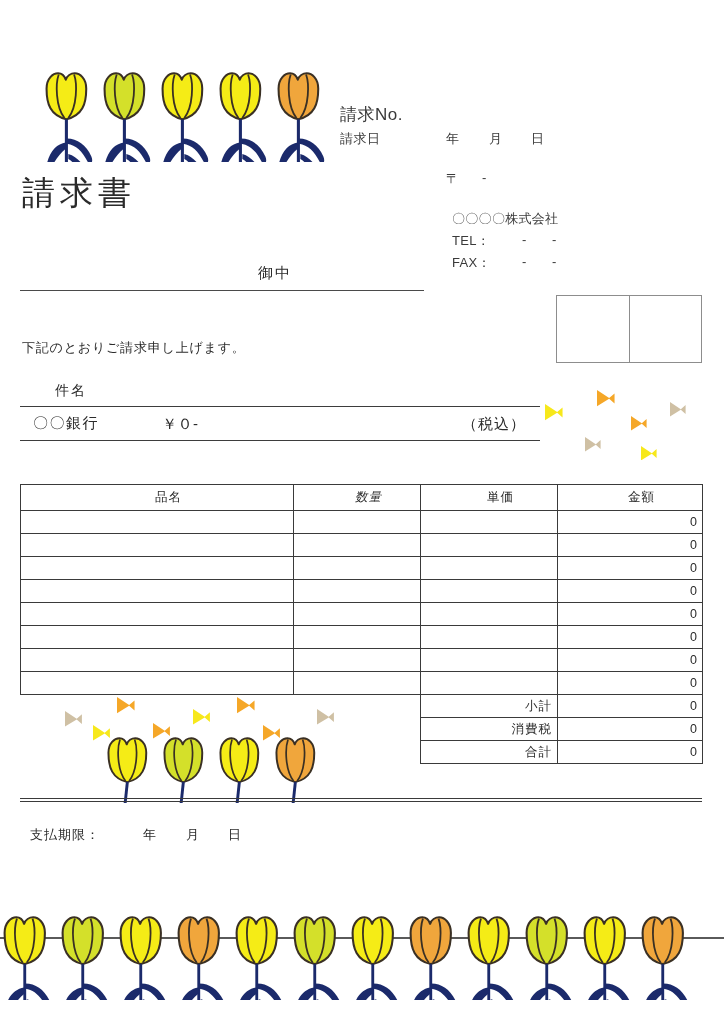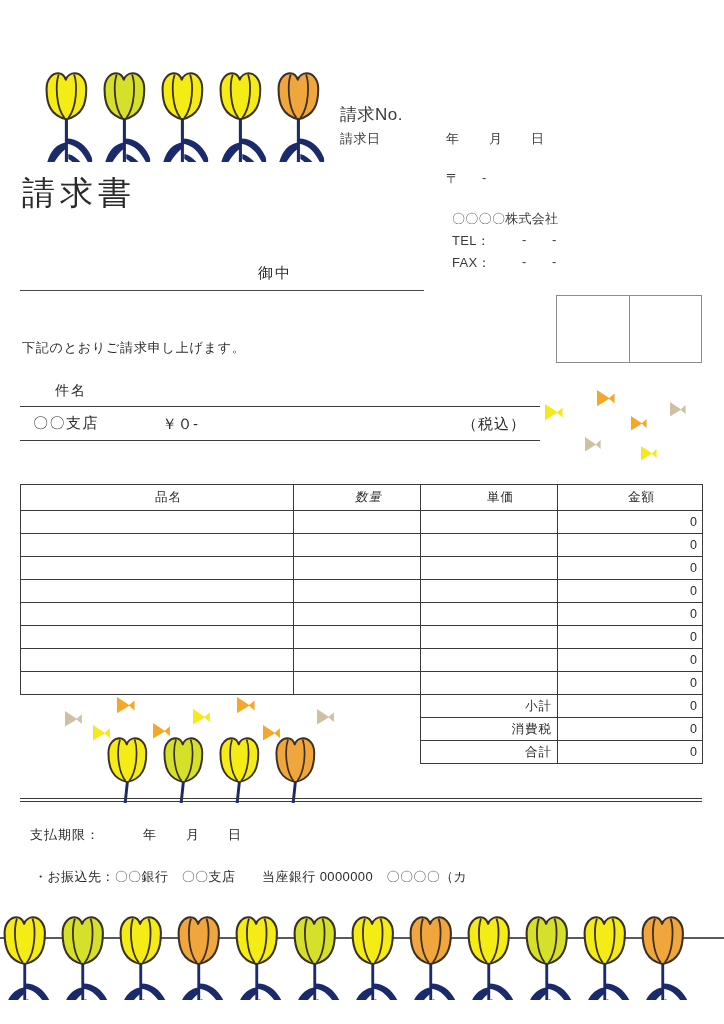--- a/index.html
+++ b/index.html
@@ -188,21 +188,21 @@
 
   <div class="abs" id="stamp-box">
     <div class="half left"></div>
     <div class="half"></div>
   </div>
 
   <div class="abs" id="statement">下記のとおりご請求申し上げます。</div>
 
   <div class="abs" id="subject-label">件名</div>
   <div class="abs" id="subject-rule"></div>
-  <div class="abs" id="amount-label">〇〇支店</div>
+  <div class="abs" id="amount-label">〇〇銀行</div>
   <div class="abs" id="amount-value">￥０-</div>
   <div class="abs" id="amount-tax">（税込）</div>
   <div class="abs" id="amount-rule"></div>
 
   <div class="abs" id="amount-bows">
     <svg width="190" height="72" viewBox="0 0 190 72" xmlns="http://www.w3.org/2000/svg">
       <defs>
         <path id="bow" d="M0,0 L0,12 L9,6.5 L13,10 L13,2.5 L9,6 Z"></path>
       </defs>
       <use href="#bow" x="0" y="0" fill="#f5a728" transform="translate(62,2) scale(1.35)"></use>
@@ -333,21 +333,20 @@
         </g>
     </svg>
   </div>
 
   <div class="abs" id="divider"></div>
 
   <div class="abs" id="due-label">支払期限：</div>
   <div class="abs" id="due-y">年</div>
   <div class="abs" id="due-m">月</div>
   <div class="abs" id="due-d">日</div>
-  <div class="abs" id="bank-line">・お振込先：〇〇銀行　〇〇支店　　当座銀行 0000000　〇〇〇〇（カ</div>
 
   <div class="abs" id="bottom-border">
     <svg width="724" height="84" viewBox="0 0 724 84" xmlns="http://www.w3.org/2000/svg">
       <defs>
         <g id="tulipBot">
           <path d="M2,13 C2,5 7,1 11,1 C14,1 16,3 17,6 C18,3 21,1 24,1 C28,1 33,5 33,13 C33,25 30,34 17.5,37 C5,34 2,25 2,13 Z" stroke="#3a3024" stroke-width="1.6" stroke-linejoin="round"></path>
           <path d="M11.5,2 C9,9 9,27 16,36" fill="none" stroke="#3a3024" stroke-width="1.4"></path>
           <path d="M23.5,2 C26,9 26,27 19,36" fill="none" stroke="#3a3024" stroke-width="1.4"></path>
         </g>
         <g id="stemBot">

